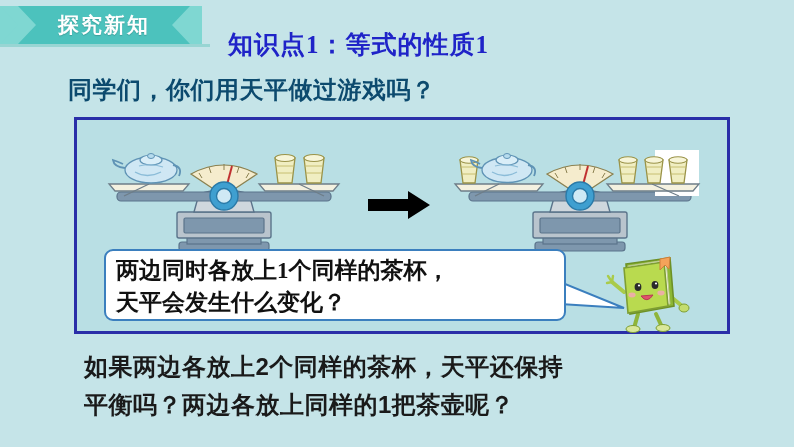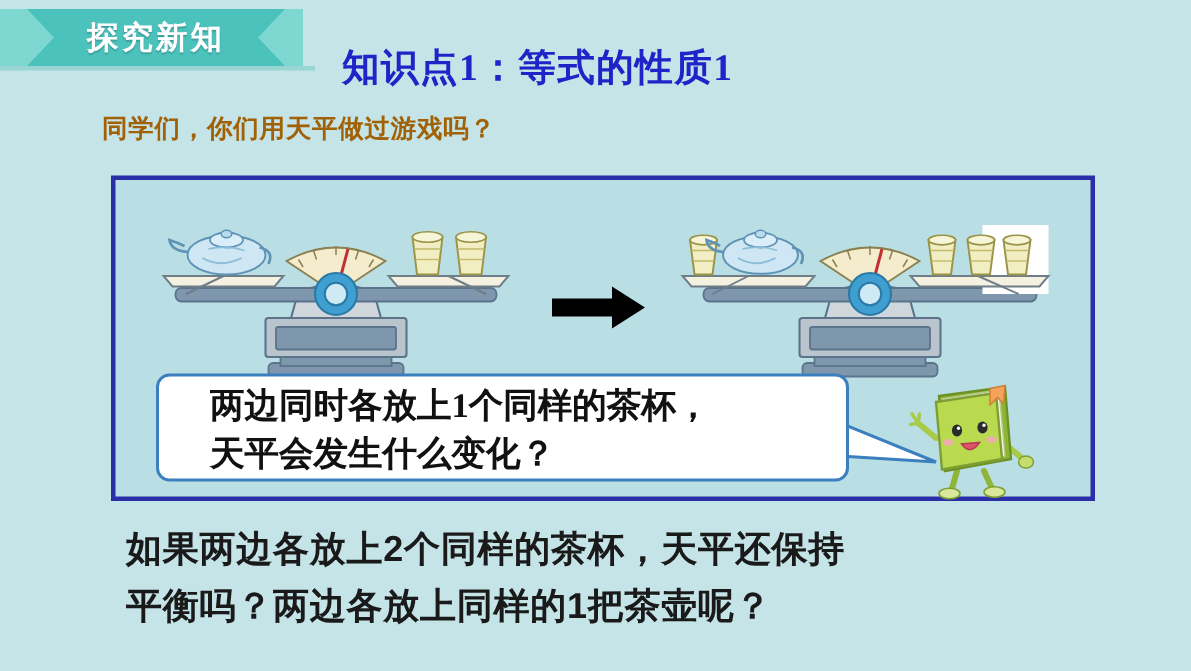--- a/index.html
+++ b/index.html
@@ -55,23 +55,23 @@
     color: #1f23c8;
     font-family: "Liberation Serif", serif;
     letter-spacing: 1px;
     white-space: nowrap;
   }
 
   
   #intro-text {
     position: absolute;
     left: 68px; top: 74px;
-    font-size: 17px;
-    font-weight: bold;
-    color: #a16207;
+    font-size: 24px;
+    font-weight: bold;
+    color: #0c4a6e;
     letter-spacing: .5px;
     white-space: nowrap;
   }
 
   
   #illustration-box {
     position: absolute;
     left: 74px; top: 117px;
     width: 656px; height: 217px;
     border: 3px solid #2a2ea8;
@@ -106,21 +106,20 @@
     position: absolute;
     left: 10px; top: 4px;
     width: 450px;
     font-family: "Liberation Serif", serif;
     font-size: 23px;
     font-weight: bold;
     color: #111111;
     line-height: 32px;
     letter-spacing: 0px;
     white-space: pre-line;
-    margin-left: 24px;
   }
   #speech-tail {
     position: absolute;
     left: 560px; top: 268px;
     width: 70px; height: 50px;
     z-index: 4;
   }
 
   
   #mascot {

